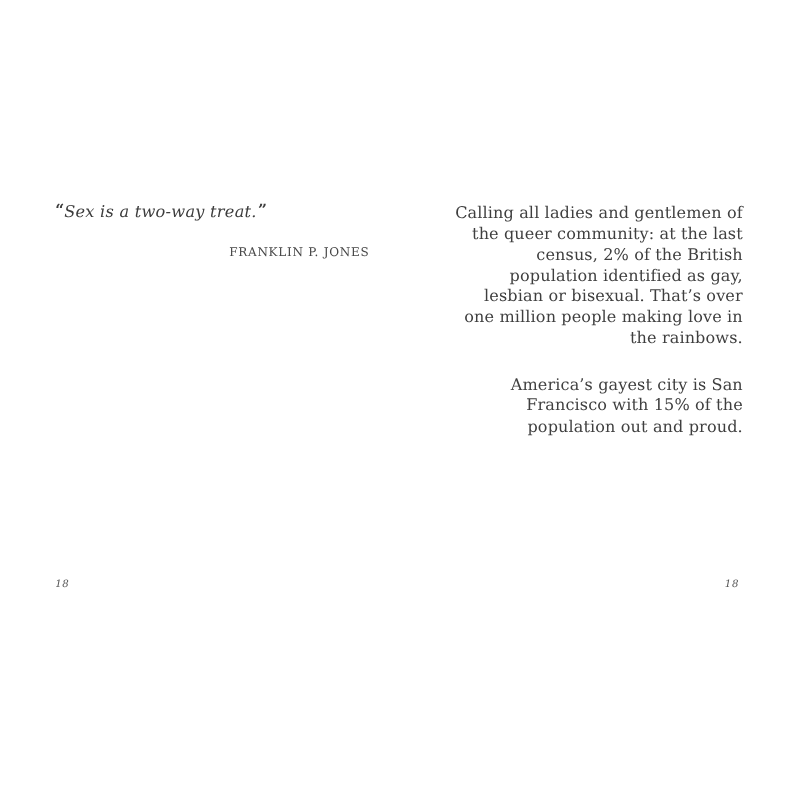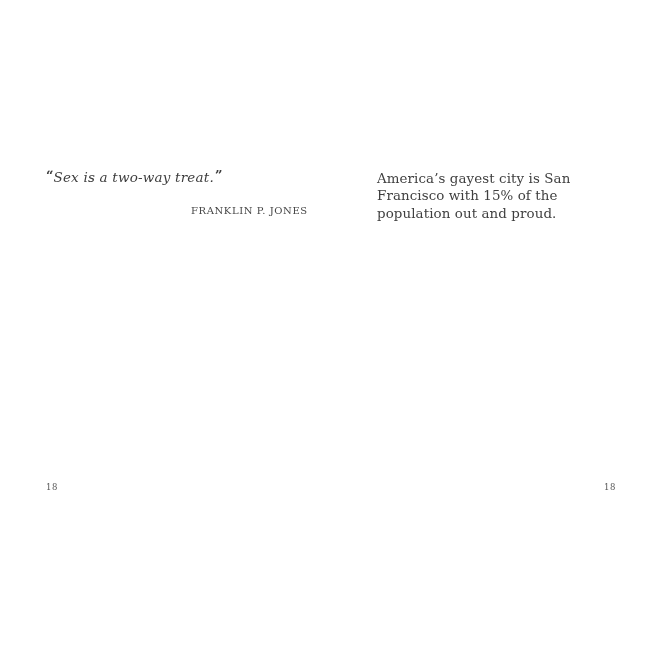--- a/index.html
+++ b/index.html
@@ -10,20 +10,21 @@
     width: 662px;
     height: 662px;
     background: #ffffff;
     font-family: "DejaVu Serif", serif;
     position: relative;
     overflow: hidden;
   }
   .spread {
     position: absolute;
     inset: 0;
+    text-align: right;
   }
   .page {
     position: absolute;
     top: 0;
     height: 662px;
     width: 331px;
   }
   .page.left  { left: 0; }
   .page.right { left: 331px; }
 
@@ -70,48 +71,49 @@
     width: 242px;
     color: #3f3f3f;
   }
   .para {
     margin: 0;
     font-size: 13.4px;
     line-height: 17.3px;
     letter-spacing: 0.1px;
   }
   .para + .para {
-    margin-top: 10px;
-    font-weight: bold;
+    margin-top: 22px;
   }
 
   
   .page-number {
     position: absolute;
     top: 482px;
     margin: 0;
     font-size: 8.5px;
     line-height: 11px;
     color: #565656;
     letter-spacing: 0.5px;
+    font-style: italic;
   }
   .page-number.num-left  { left: 46px; }
   .page-number.num-right { left: 273px; } 
 </style>
 </head>
 <body>
 
 <div class="spread">
 
   <div class="page left">
     <p class="quote-line"><span class="qmark open">“</span><span class="qtext">Sex is a two-way treat.</span><span class="qmark close">”</span></p>
     <p class="attribution">FRANKLIN P. JONES</p>
     <p class="page-number num-left">18</p>
   </div>
 
   <div class="page right">
     <div class="body-text">
+      <p class="para">Calling all ladies and gentlemen of the queer community: at the last census, 2% of the British population identified as gay, lesbian or bisexual. That’s over one million people making love in the rainbows.</p>
       <p class="para">America’s gayest city is San Francisco with 15% of the population out and proud.</p>
     </div>
     <p class="page-number num-right">18</p>
   </div>
 
 </div>
 
 </body></html>

